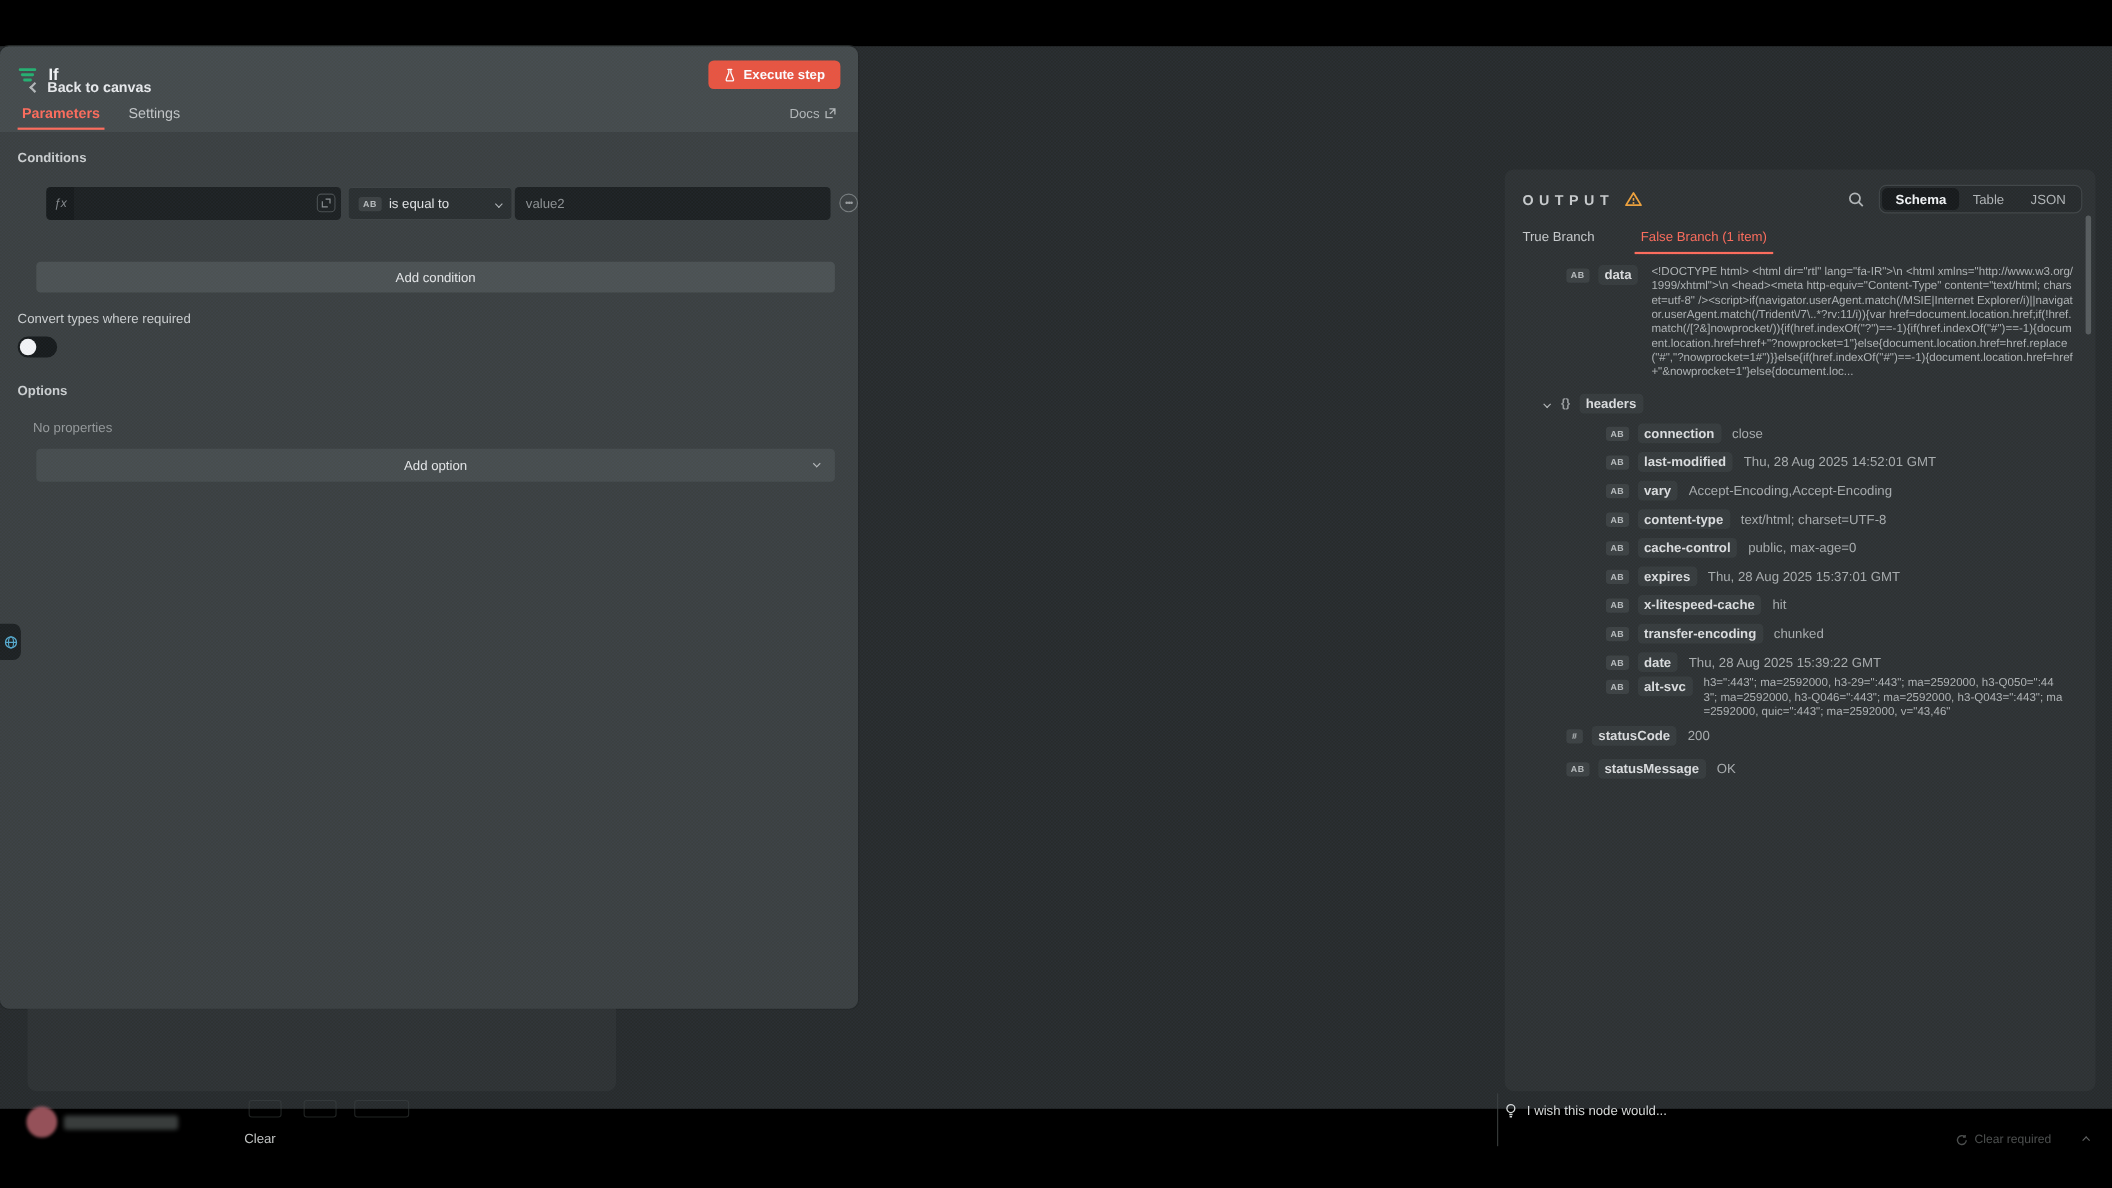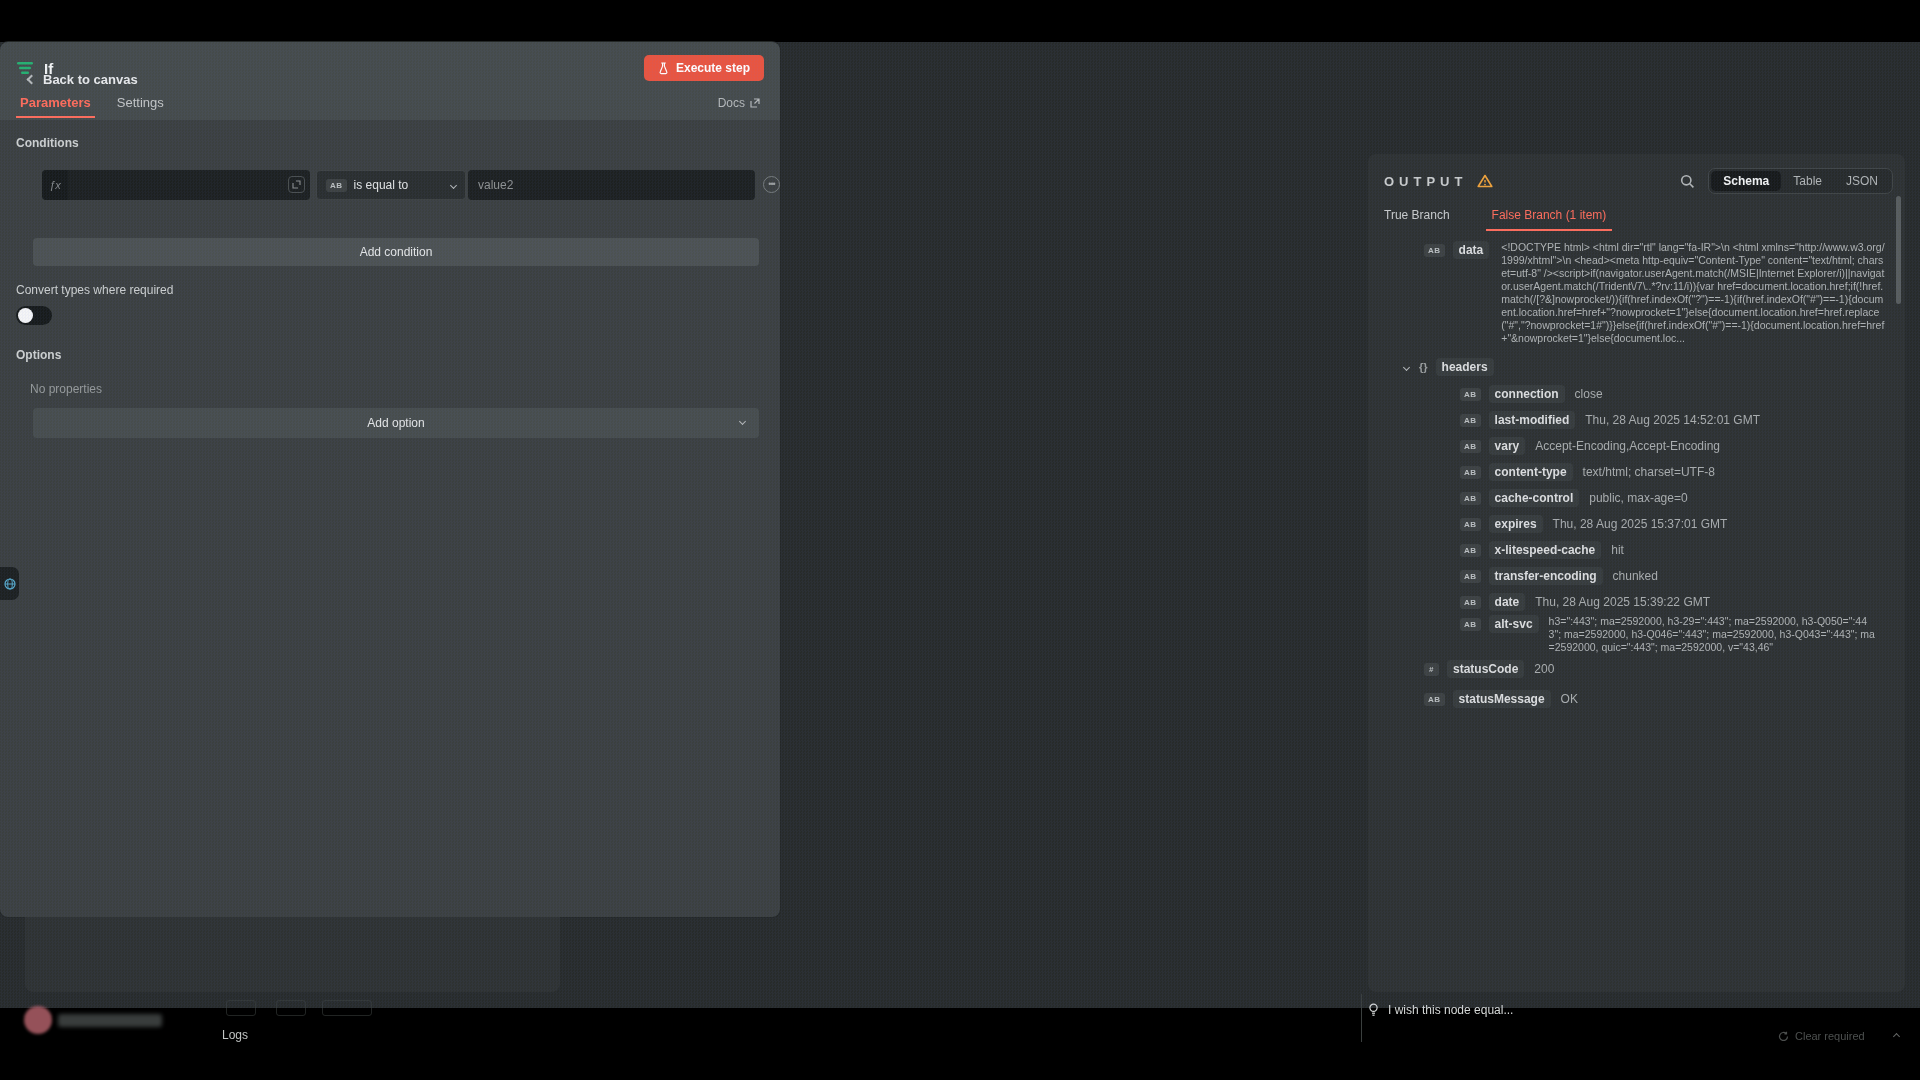--- a/index.html
+++ b/index.html
@@ -436,30 +436,30 @@
         <span class="val">OK</span>
       </div>
     </div>
   </div>
 
   <div id="avatar"></div>
   <div id="name-blur"></div>
   <div class="f-chip" style="left:226px; top:958px; width:30px"></div>
   <div class="f-chip" style="left:276px; top:958px; width:30px"></div>
   <div class="f-chip" style="left:322px; top:958px; width:50px"></div>
-  <div id="logs-label">Logs</div>
+  <div id="logs-label">Clear</div>
 
   <div class="vdivider"></div>
   <div id="wish">
     <svg width="11" height="14" viewBox="0 0 11 14">
       <circle cx="5.5" cy="4.8" r="3.6" fill="none" stroke="#d6d9d8" stroke-width="1.2"></circle>
       <line x1="4" y1="10.2" x2="7" y2="10.2" stroke="#d6d9d8" stroke-width="1.2"></line>
       <line x1="4.4" y1="12.2" x2="6.6" y2="12.2" stroke="#d6d9d8" stroke-width="1.2"></line>
     </svg>
-    <span>I wish this node equal...</span>
+    <span>I wish this node would...</span>
   </div>
 
   <div id="clear-exec">
     <svg width="11" height="11" viewBox="0 0 11 11">
       <path d="M9.5 5.5 a4 4 0 1 1-1.2-2.9 M8.5 0.8 v2 h-2" fill="none" stroke="#8b908f" stroke-width="1.2"></path>
     </svg>
     <span>Clear required</span>
   </div>
   <span id="collapse-chev" class="chev up small"></span>
 

